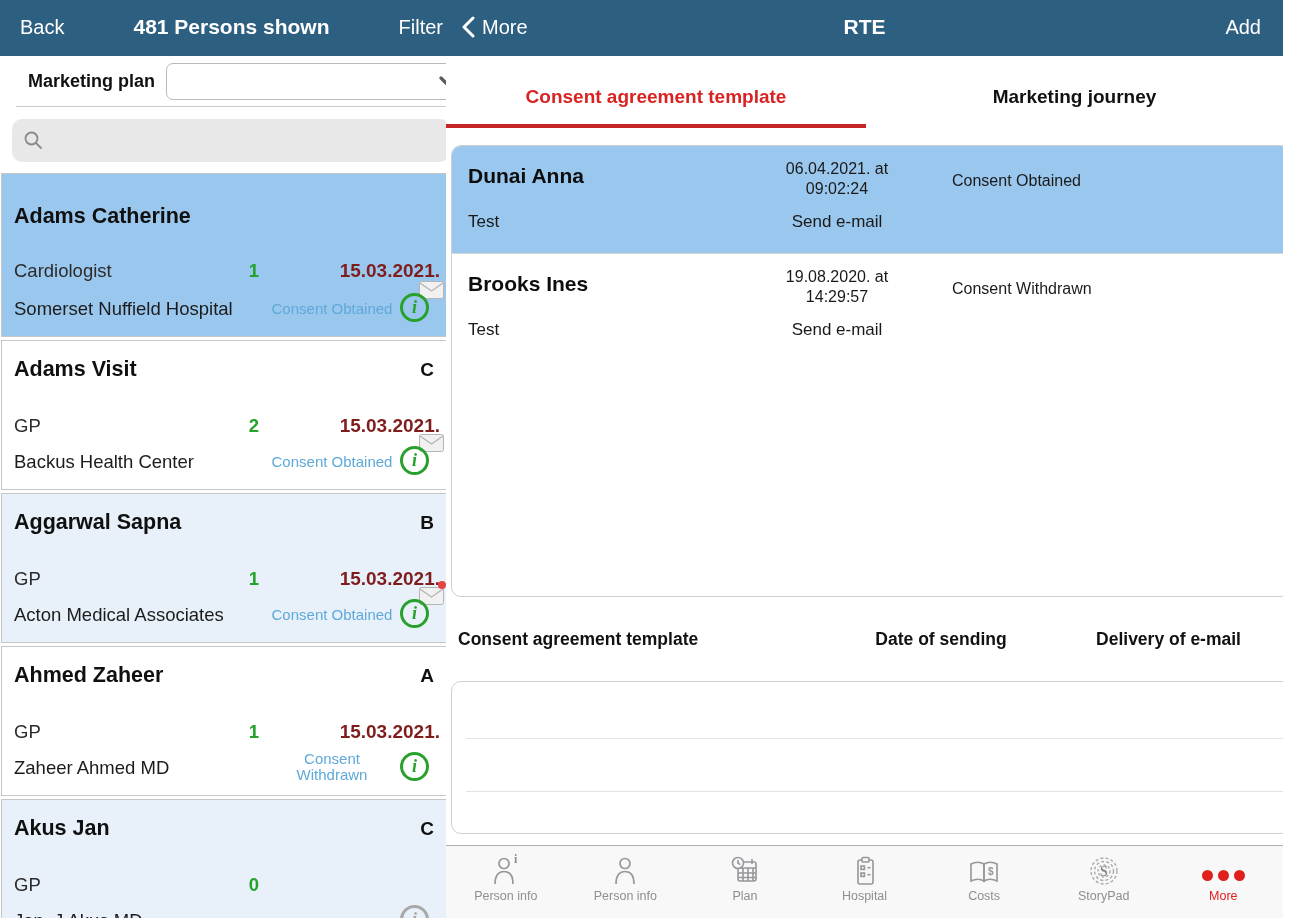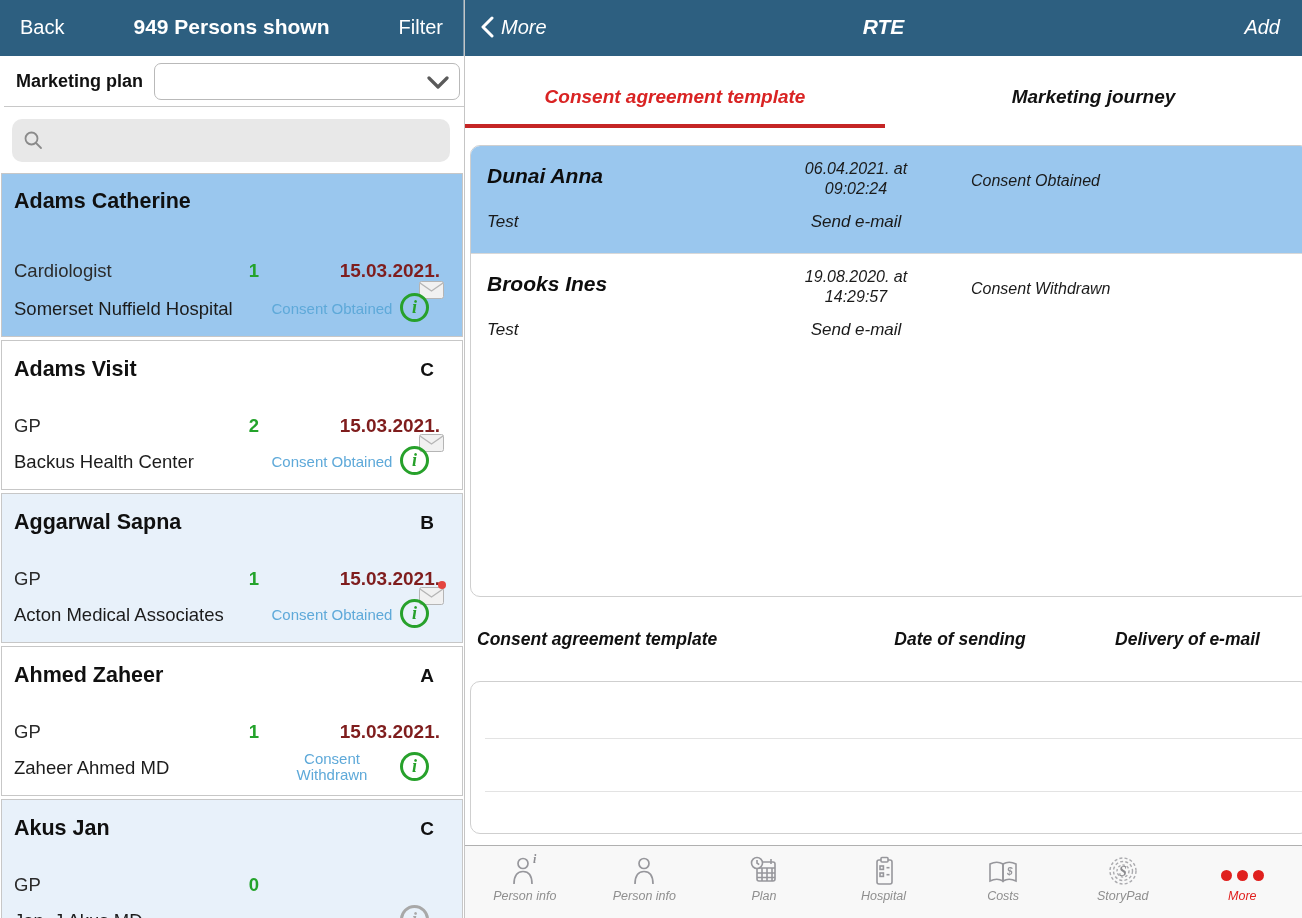--- a/index.html
+++ b/index.html
@@ -10,42 +10,42 @@
   
   #left-panel { position:absolute; left:0; top:0; width:465px; height:918px;
     background:#fff; border-right:1px solid #c5c5c5; overflow:hidden; }
 
   .navbar { position:absolute; left:0; top:0; right:0; height:56px; background:#2d5f80; color:#fff; }
   #left-nav { border-right:1px solid rgba(255,255,255,.35); }
   .nav-btn { position:absolute; top:16px; font-size:20px; color:#fff; cursor:default; }
   .nav-title { position:absolute; left:0; right:0; top:15px; text-align:center;
     font-size:21px; font-weight:bold; color:#fff; }
 
-  #mp-row { position:absolute; left:4px; top:56px; width:464px; height:51px;
+  #mp-row { position:absolute; left:16px; top:56px; width:464px; height:51px;
     background:#fff; border-bottom:1px solid #c8c8c8; }
   #mp-label { position:absolute; left:12px; top:15px; font-size:18px; font-weight:600; color:#111; }
   #mp-select { position:absolute; left:150px; right:8px; top:7px; height:37px;
     border:1px solid #b9b9b9; border-radius:7px; background:#fff; }
   #mp-select .chev { position:absolute; right:10px; top:12px; }
   #mp-value { position:absolute; left:10px; top:8px; font-size:17px; color:#222; }
 
   #search-row { position:absolute; left:0; top:108px; width:464px; height:65px; background:#fff; }
   #search-field { position:absolute; left:12px; right:14px; top:11px; height:43px;
     background:#e8e8e8; border-radius:10px; }
   #search-input { position:absolute; left:42px; right:10px; top:0; height:43px;
     background:transparent; border:none; outline:none; font-size:18px; color:#222; }
   #search-field .mag { position:absolute; left:11px; top:11px; }
 
   
   .prow { position:absolute; left:1px; right:1px; height:150px; background:#fff;
     border:1px solid #c7c7c7; }
   .prow.sel { background:#9ac7ee; height:164px; }
   .prow.alt { background:#e8f1fa; }
   .pname { position:absolute; left:12px; top:16px; font-size:21.5px; font-weight:bold; color:#101010; }
-  .sel .pname { top:15px; }
+  .sel .pname { top:30px; }
   .pcat { position:absolute; right:28px; top:18px; font-size:19px; font-weight:600; color:#101010; }
   .pspec { position:absolute; left:12px; top:74px; font-size:18.5px; color:#2b2b2b; }
   .sel .pspec { top:86px; }
   .pcount { position:absolute; left:236px; top:74px; width:32px; text-align:center;
     font-size:18.5px; font-weight:bold; color:#24a32b; }
   .sel .pcount { top:86px; }
   .pdate { position:absolute; right:22px; top:74px; font-size:19px; font-weight:bold; color:#7f1d1d; }
   .sel .pdate { top:86px; }
   .porg { position:absolute; left:12px; top:110px; font-size:18.5px; color:#1c1c1c; }
   .sel .porg { top:124px; }
@@ -58,22 +58,22 @@
     text-align:center; line-height:23px; background:transparent;
     font-family:"Liberation Serif", serif; font-style:italic; }
   .sel .info-badge { top:119px; }
   .info-badge.gray { border-color:#a8a8a8; color:#a8a8a8; }
   .envelope { position:absolute; right:18px; top:93px; width:25px; height:18px; }
   .sel .envelope { top:107px; }
   .env-dot { position:absolute; right:-2px; top:-6px; width:8px; height:8px;
     border-radius:50%; background:#e4453f; }
 
   
-  #right-panel { position:absolute; left:465px; top:0; width:837px; height:918px;
-    background:#fff; overflow:hidden;font-style:italic; }
+  #right-panel { position:absolute; left:446px; top:0; width:837px; height:918px;
+    background:#fff; overflow:hidden; }
 
   #tabs-row { position:absolute; left:0; top:56px; width:837px; height:86px; background:#fff; }
   .tab { position:absolute; top:30px; font-size:19px; font-weight:600; text-align:center; cursor:default; }
   #tab-consent { left:0; width:420px; color:#d92323; }
   #tab-journey { left:420px; width:417px; color:#111; }
   #tab-underline { position:absolute; left:0; top:68px; width:420px; height:4px; background:#c52525; }
 
   .panel { position:absolute; left:5px; right:-8px; background:#fff;
     border:1px solid #cfcfcf; border-radius:10px; overflow:hidden; }
   #consent-panel { top:145px; height:452px; }
@@ -112,21 +112,21 @@
 </style>
 </head>
 <body>
 
 <div id="app">
 
   <div id="left-panel">
 
     <div class="navbar" id="left-nav">
       <div class="nav-btn" style="left:20px;">Back</div>
-      <div class="nav-title">949 Persons shown</div>
+      <div class="nav-title">481 Persons shown</div>
       <div class="nav-btn" style="right:20px;">Filter</div>
     </div>
 
     <div id="mp-row">
       <div id="mp-label">Marketing plan</div>
       <div id="mp-select">
         <span id="mp-value"></span>
         <span class="chev">
           <svg width="22" height="14" viewBox="0 0 22 14">
             <polyline points="2,2 11,11 20,2" fill="none" stroke="#5a5a5a" stroke-width="3.2" stroke-linecap="round" stroke-linejoin="round"></polyline>

